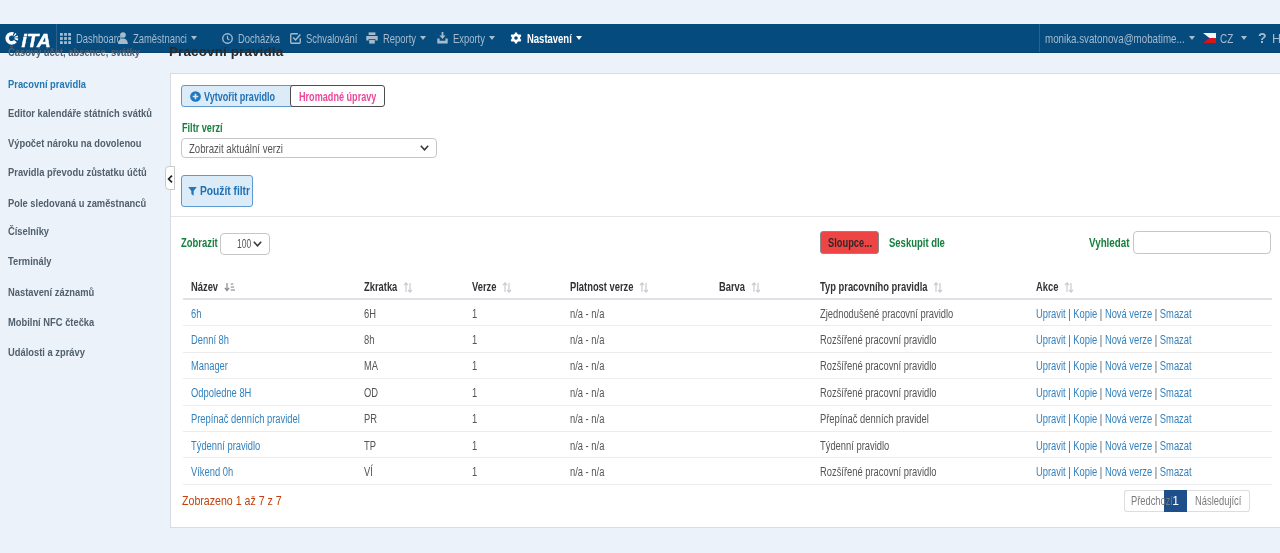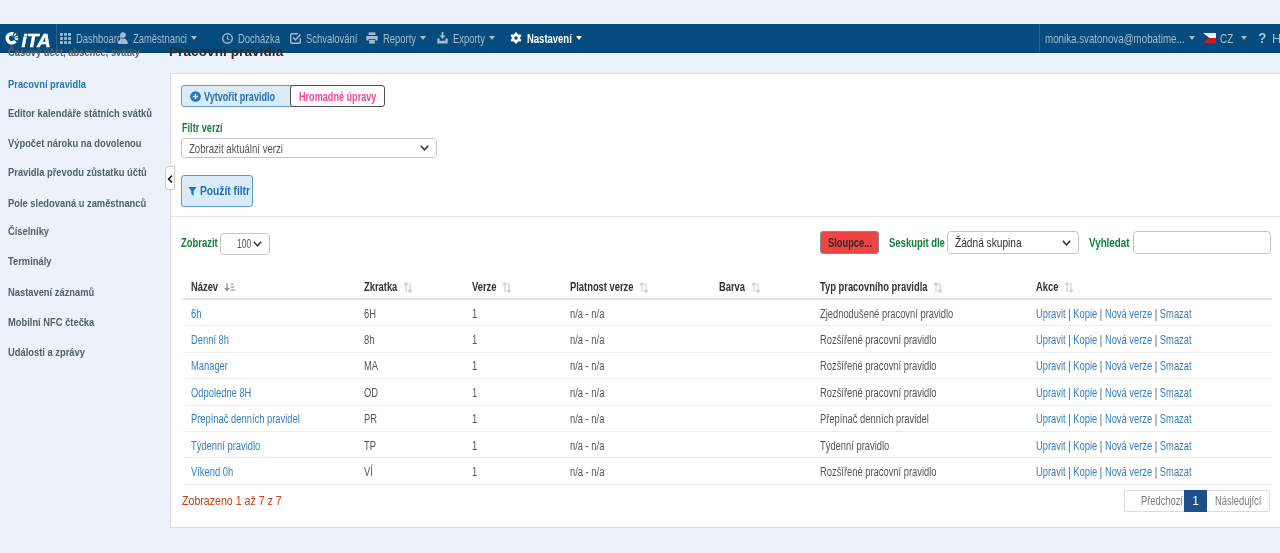--- a/index.html
+++ b/index.html
@@ -50,21 +50,21 @@
 table.grid{left:12px;top:201px;width:1089px;border-collapse:collapse;table-layout:fixed;font-size:12px;}
 table.grid th{text-align:left;font-weight:bold;color:#333;padding:0 8px;height:23px;border-bottom:2px solid #dfe3e7;white-space:nowrap;vertical-align:middle;}
 table.grid td{color:#555;padding:0 8px;height:25.4px;border-bottom:1px solid #ececec;white-space:nowrap;vertical-align:middle;}
 table.grid a{color:#3381bd;text-decoration:none;}
 table.grid tbody .cx{position:relative;top:1px;}
 .sorticon{display:inline-block;vertical-align:-2px;margin-left:6px;}
 
 #foot-info{left:11px;top:420px;font-size:13px;color:#c2410c;line-height:14px;}
 .pager{left:953px;top:416px;display:flex;font-size:12px;}
 .pager > span{box-sizing:border-box;height:22px;display:flex;align-items:center;justify-content:center;background:#fff;border:1px solid #ddd;color:#7a7a7a;}
-.pager .prev{border-radius:3px 0 0 3px;border-right:none;width:60px;padding-left:15px;}
+.pager .prev{border-radius:3px 0 0 3px;border-right:none;width:40px;padding-left:15px;}
 .pager .cur{background:#1d4f8b;border-color:#1d4f8b;color:#fff;width:23px;}
 .pager .next{border-radius:0 3px 3px 0;border-left:none;width:63px;}
 </style>
 </head>
 <body>
 <div class="navbar">
   <div class="logo">
     <svg width="48" height="26" viewBox="0 0 48 26">
       <circle cx="7.8" cy="12.3" r="4.6" fill="none" stroke="#fff" stroke-width="3.6" stroke-dasharray="1.7 1.3 19.7 1.1 1.1 1.1 1.4 1.5"></circle>
       <text x="17.5" y="20.6" font-family="Liberation Sans" font-style="italic" font-weight="bold" font-size="19" fill="#fff" stroke="#fff" stroke-width="0.5">iTA</text>
@@ -206,26 +206,20 @@
   <div id="sel-count" class="selbox">
       <span class="cx" style="--tw: 14.2; transform-origin: 0px 50%; transform: scaleX(0.708892); width: 14.2px;">100</span>
     <svg class="chev" width="9" height="6" viewBox="0 0 9 6">
         <path d="M0.8 0.8 L4.5 4.8 L8.2 0.8" fill="none" stroke="#333" stroke-width="1.5"></path>
       </svg>
   </div>
   <div id="btn-cols" class="btn">
       <span class="cx" style="--tw: 44; transform-origin: 0px 50%; transform: scaleX(0.776185); width: 44px;">Sloupce...</span>
     </div>
   <div id="lbl-seskupit" class="lbl"><span class="cx" style="--tw: 55.9; transform-origin: 0px 50%; transform: scaleX(0.790805); width: 55.9px;">Seskupit dle</span></div>
-  <div id="sel-group" class="selbox">
-      <span class="cx" style="--tw: 66.6; transform-origin: 0px 50%; transform: scaleX(0.845882); width: 66.6px;">Žádná skupina</span>
-    <svg class="chev" width="9" height="6" viewBox="0 0 9 6">
-        <path d="M0.8 0.8 L4.5 4.8 L8.2 0.8" fill="none" stroke="#333" stroke-width="1.5"></path>
-      </svg>
-  </div>
   <div id="lbl-vyhledat" class="lbl"><span class="cx" style="--tw: 40.5; transform-origin: 0px 50%; transform: scaleX(0.816893); width: 40.5px;">Vyhledat</span></div>
   <div id="inp-search"></div>
 
   <table class="grid">
     <colgroup>
       <col style="width:173px">
         <col style="width:108px">
         <col style="width:98px">
         <col style="width:149px">
         <col style="width:101px">

